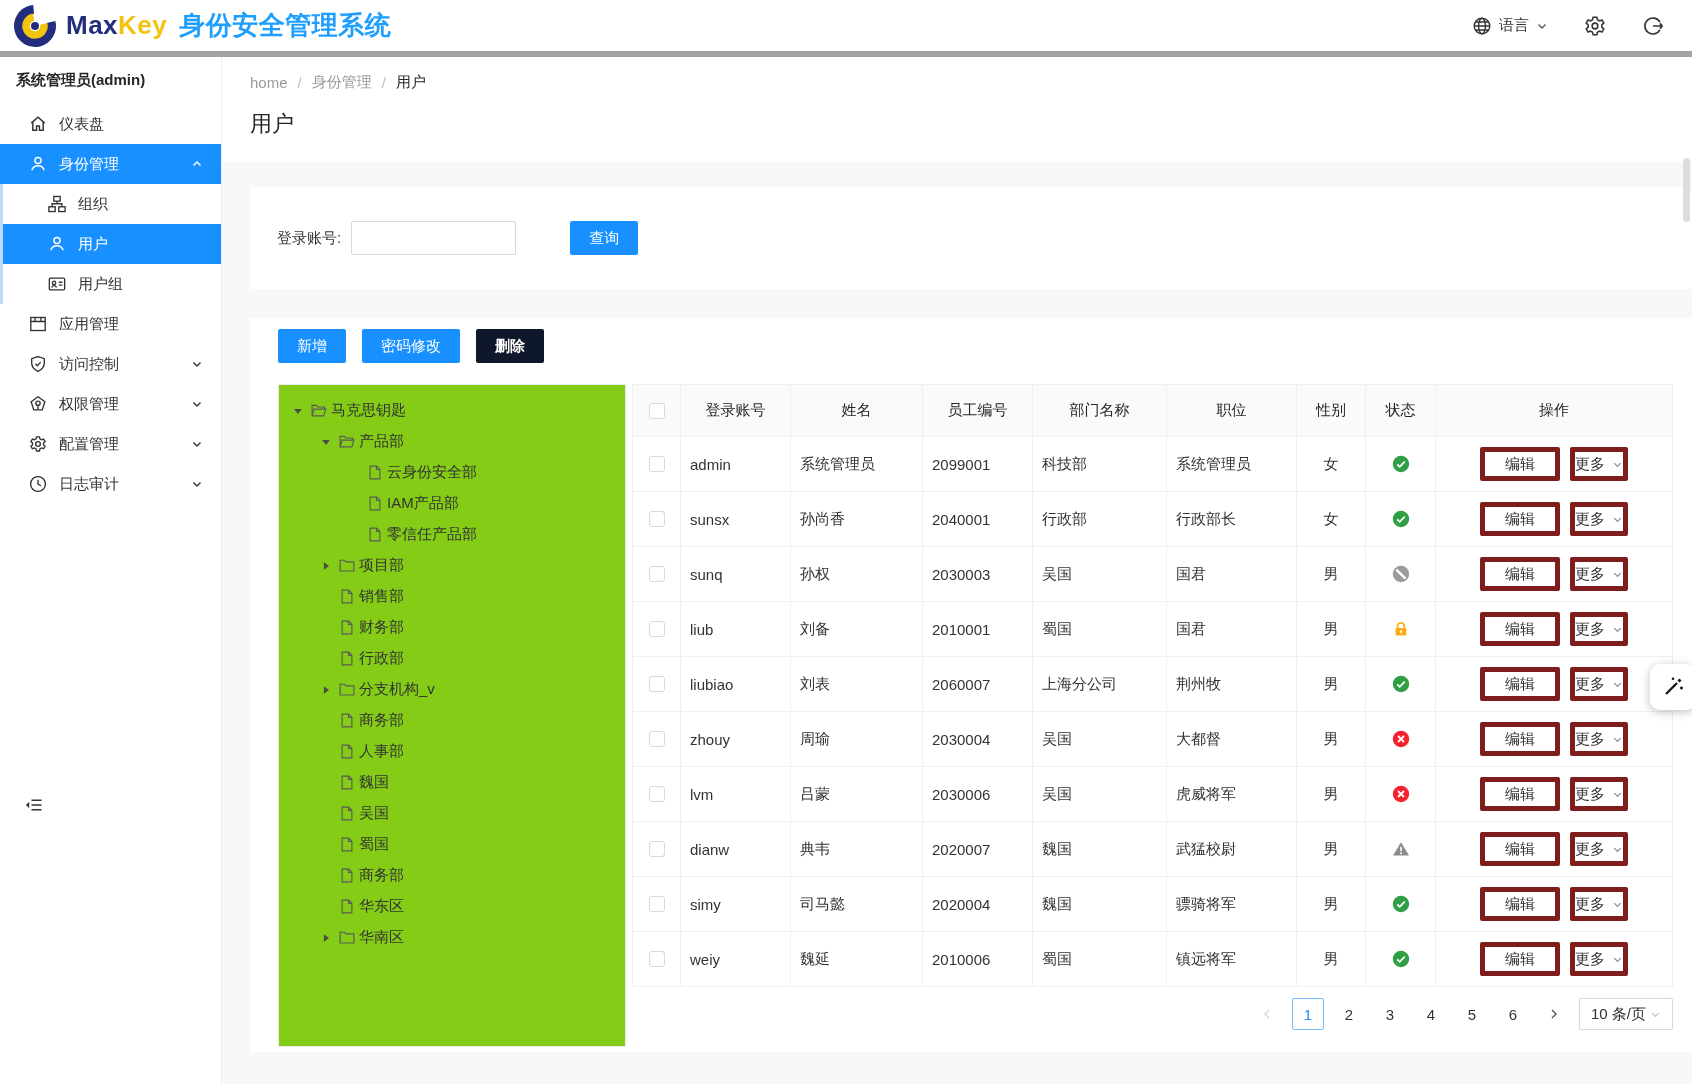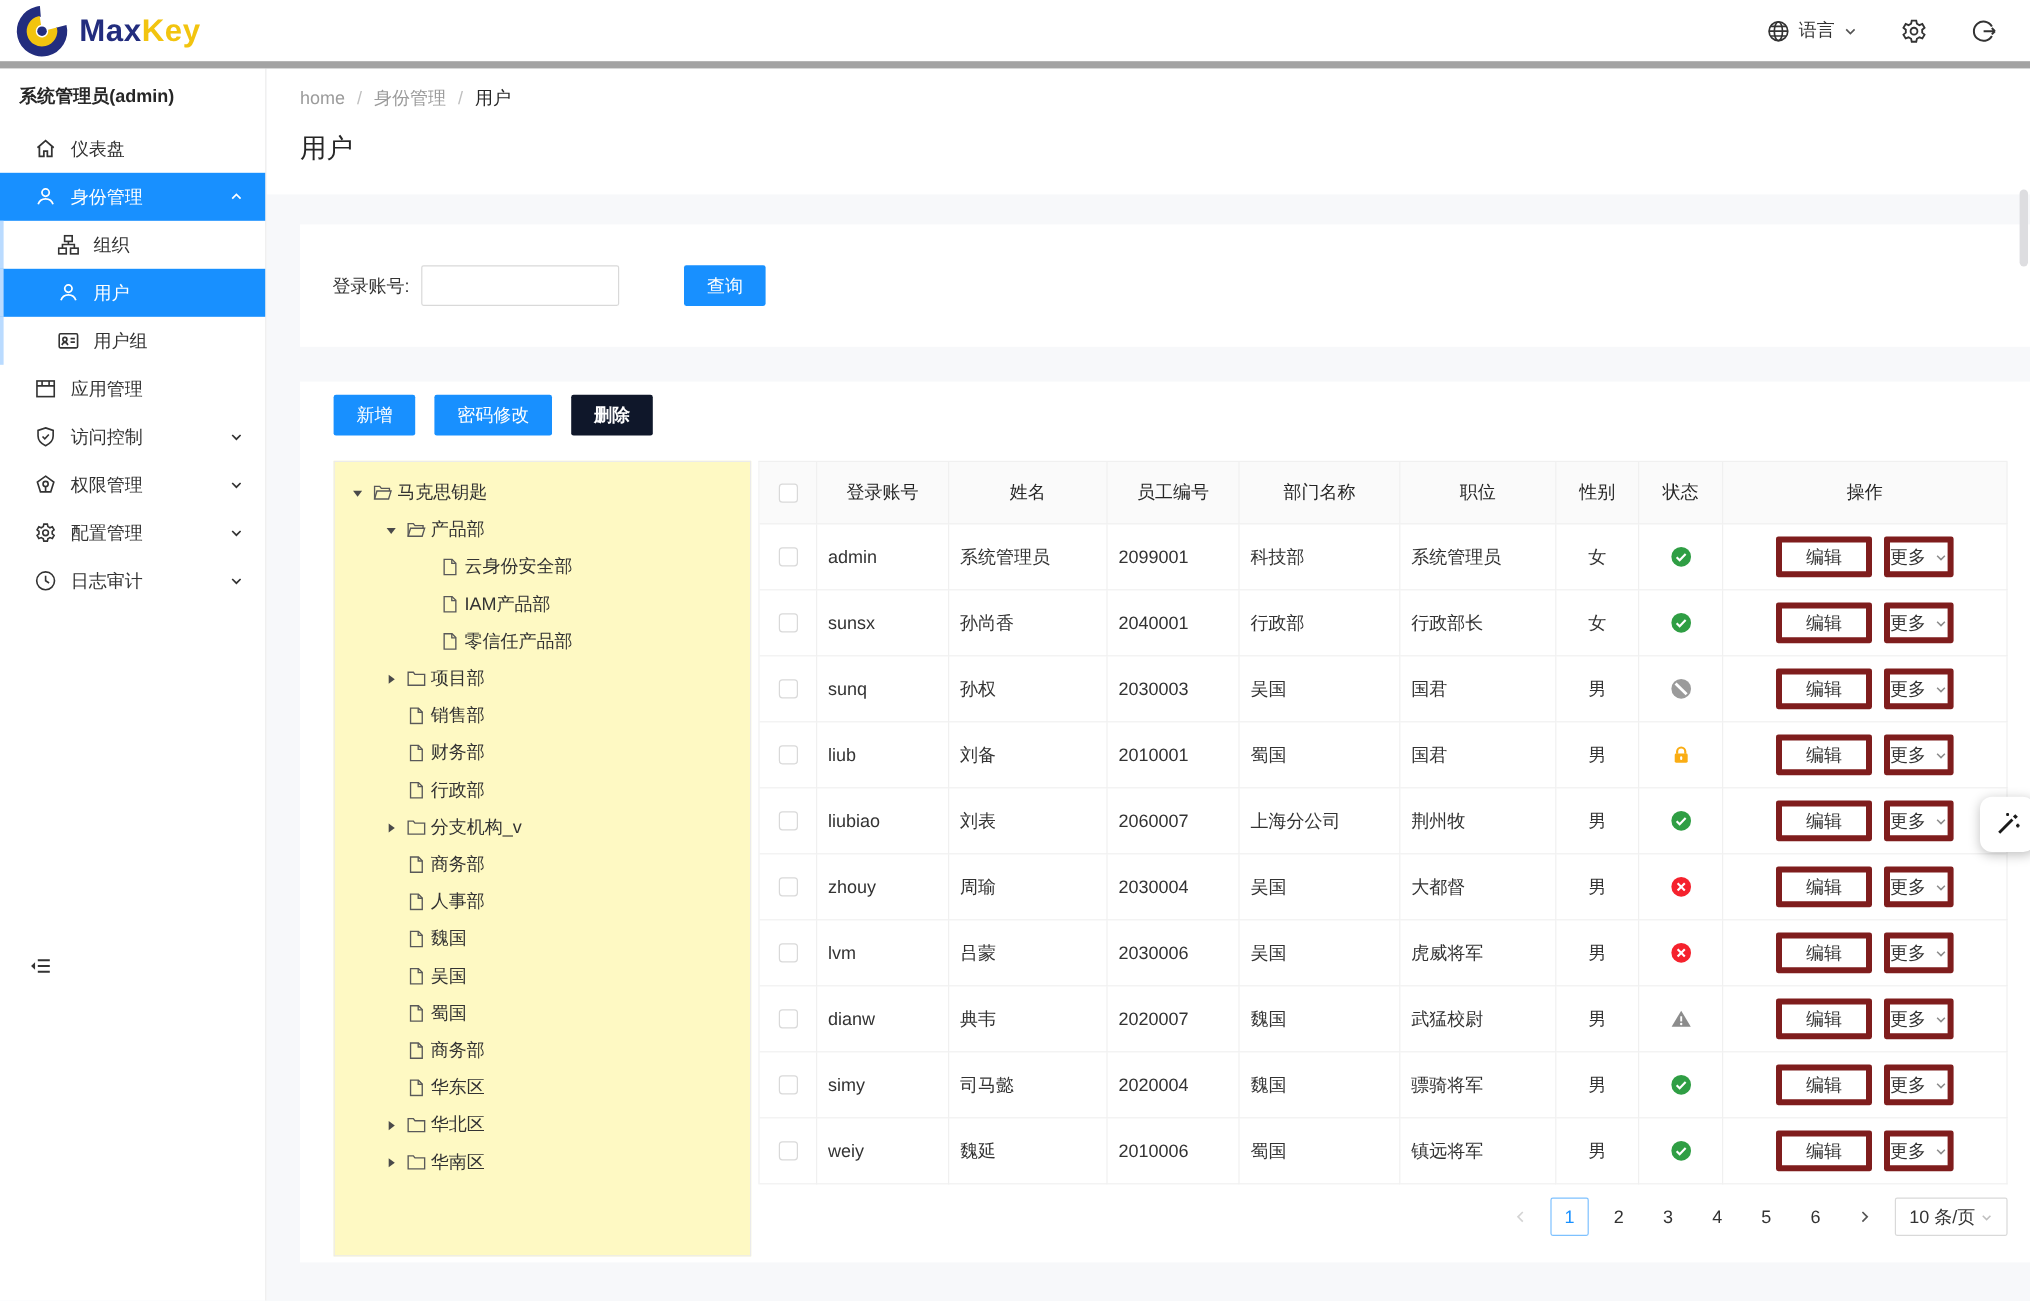--- a/index.html
+++ b/index.html
@@ -50,21 +50,21 @@
   .btn-primary{background:#1890ff;color:#fff;padding:0 19px;}
   .btn-danger{background:#0f172a;color:#fff;padding:15px 19px;font-weight:bold;}
   .btn-ghost{background:#fff;color:#333;border:5px solid #7f1d1d;padding:0 20px;}
   .search-card .btn-primary{margin-left:54px;}
 
   .main-card{margin:29px 0 0 28px;height:734px;padding:11px 0 0 28px;position:relative;}
   .toolbar{display:flex;gap:16px;}
 
   .content-split{display:flex;margin-top:21px;}
   
-  .tree{width:348px;height:663px;border:1px solid #ebebeb;padding-top:10px;overflow:hidden;background:#fef9c3;flex:none;}
+  .tree{width:348px;height:663px;border:1px solid #ebebeb;padding-top:10px;overflow:hidden;background:#84cc16;flex:none;}
   .tree-node{height:31px;display:flex;align-items:center;cursor:pointer;color:#333;white-space:nowrap;}
   .tn-caret{width:18px;height:10px;display:inline-flex;align-items:center;flex:none;}
   .tn-caret svg{width:10px;height:10px;}
   .tn-icon{width:17px;height:16px;margin-right:3px;display:inline-flex;align-items:center;flex:none;}
   .tn-icon svg{width:16px;height:15px;}
   .tn-label{font-size:15px;}
 
   
   .right-col{flex:1;margin-left:6px;margin-right:19px;min-width:0;}
   .table{border-top:1px solid #f0f0f0;border-left:1px solid #f0f0f0;background:#fff;}
@@ -106,20 +106,21 @@
     <span class="brand-logo">
       <svg viewBox="0 0 46 46">
         <circle cx="23" cy="23" r="16.5" fill="none" stroke="#232d7e" stroke-width="9" stroke-dasharray="80 24" transform="rotate(-14 23 23)"></circle>
         <circle cx="23" cy="23" r="9" fill="none" stroke="#f2c40f" stroke-width="7.5" stroke-dasharray="43 14" transform="rotate(-14 23 23)"></circle>
         <circle cx="23" cy="23" r="4" fill="#232d7e"></circle>
       </svg>
     </span>
     <span class="brand-text">
       <span class="bt-max">Max</span>
         <span class="bt-key">Key</span>
+      <span class="bt-suffix">身份安全管理系统</span>
     </span>
   </div>
   <div class="header-actions">
     <div class="lang-switch">
       <span class="hicon">
         <svg viewBox="0 0 20 20" fill="none" stroke="currentColor" stroke-width="1.4">
             <circle cx="10" cy="10" r="7.8"></circle>
             <ellipse cx="10" cy="10" rx="3.4" ry="7.8"></ellipse>
             <path d="M2.2 10h15.6M3.4 6h13.2M3.4 14h13.2"></path>
           </svg>
@@ -493,33 +494,20 @@
             <span class="tn-caret">
               <svg viewBox="0 0 10 10">
                 <path d="M2.9 1.2v7.6L8 5z" fill="#4a4a4a"></path>
               </svg>
             </span>
             <span class="tn-icon">
               <svg viewBox="0 0 17 15" fill="none" stroke="#595959" stroke-width="1.2">
                 <path d="M1.2 13.4V1.9h4.6l1.4 1.8h8.6v9.7z"></path>
               </svg>
             </span>
-            <span class="tn-label">华北区</span>
-          </div>
-          <div class="tree-node" style="padding-left: 42px;">
-            <span class="tn-caret">
-              <svg viewBox="0 0 10 10">
-                <path d="M2.9 1.2v7.6L8 5z" fill="#4a4a4a"></path>
-              </svg>
-            </span>
-            <span class="tn-icon">
-              <svg viewBox="0 0 17 15" fill="none" stroke="#595959" stroke-width="1.2">
-                <path d="M1.2 13.4V1.9h4.6l1.4 1.8h8.6v9.7z"></path>
-              </svg>
-            </span>
             <span class="tn-label">华南区</span>
           </div>
         </div>
 
       <div class="right-col">
         <div class="table">
           <div class="t-head" id="t-head">
               <div class="t-cell t-check">
                 <span class="checkbox"></span>
               </div>

